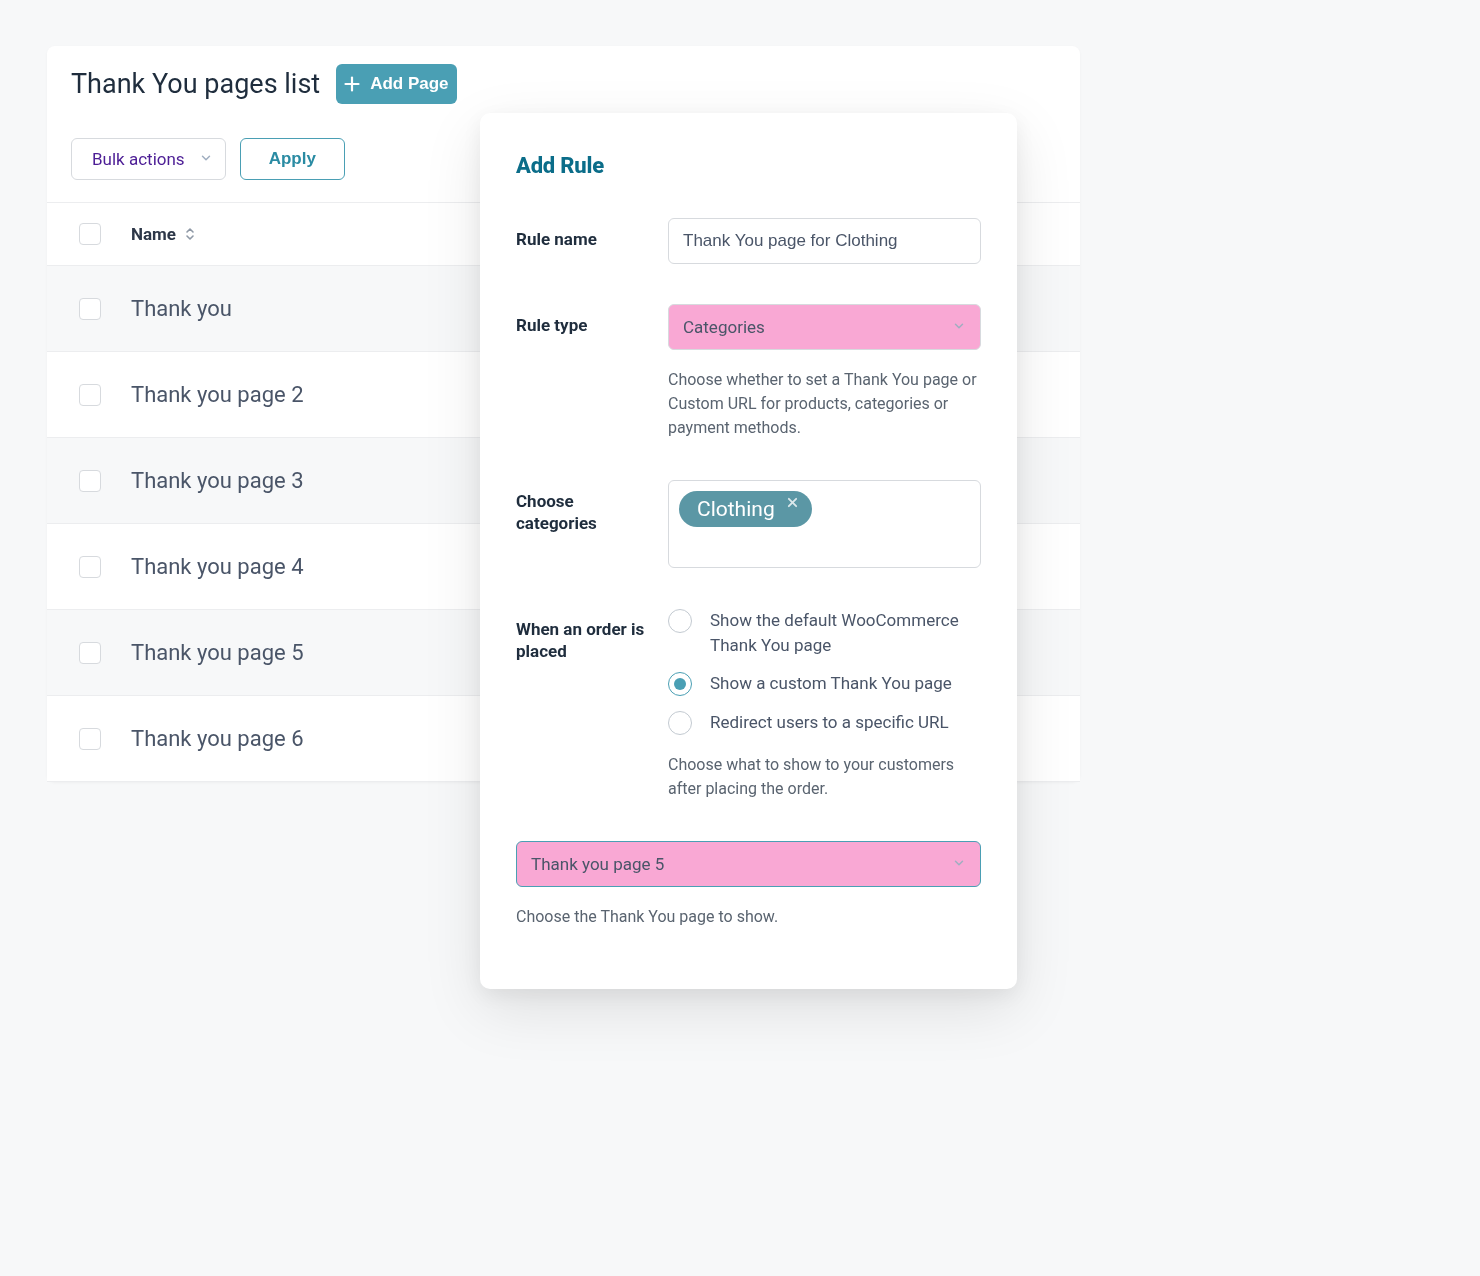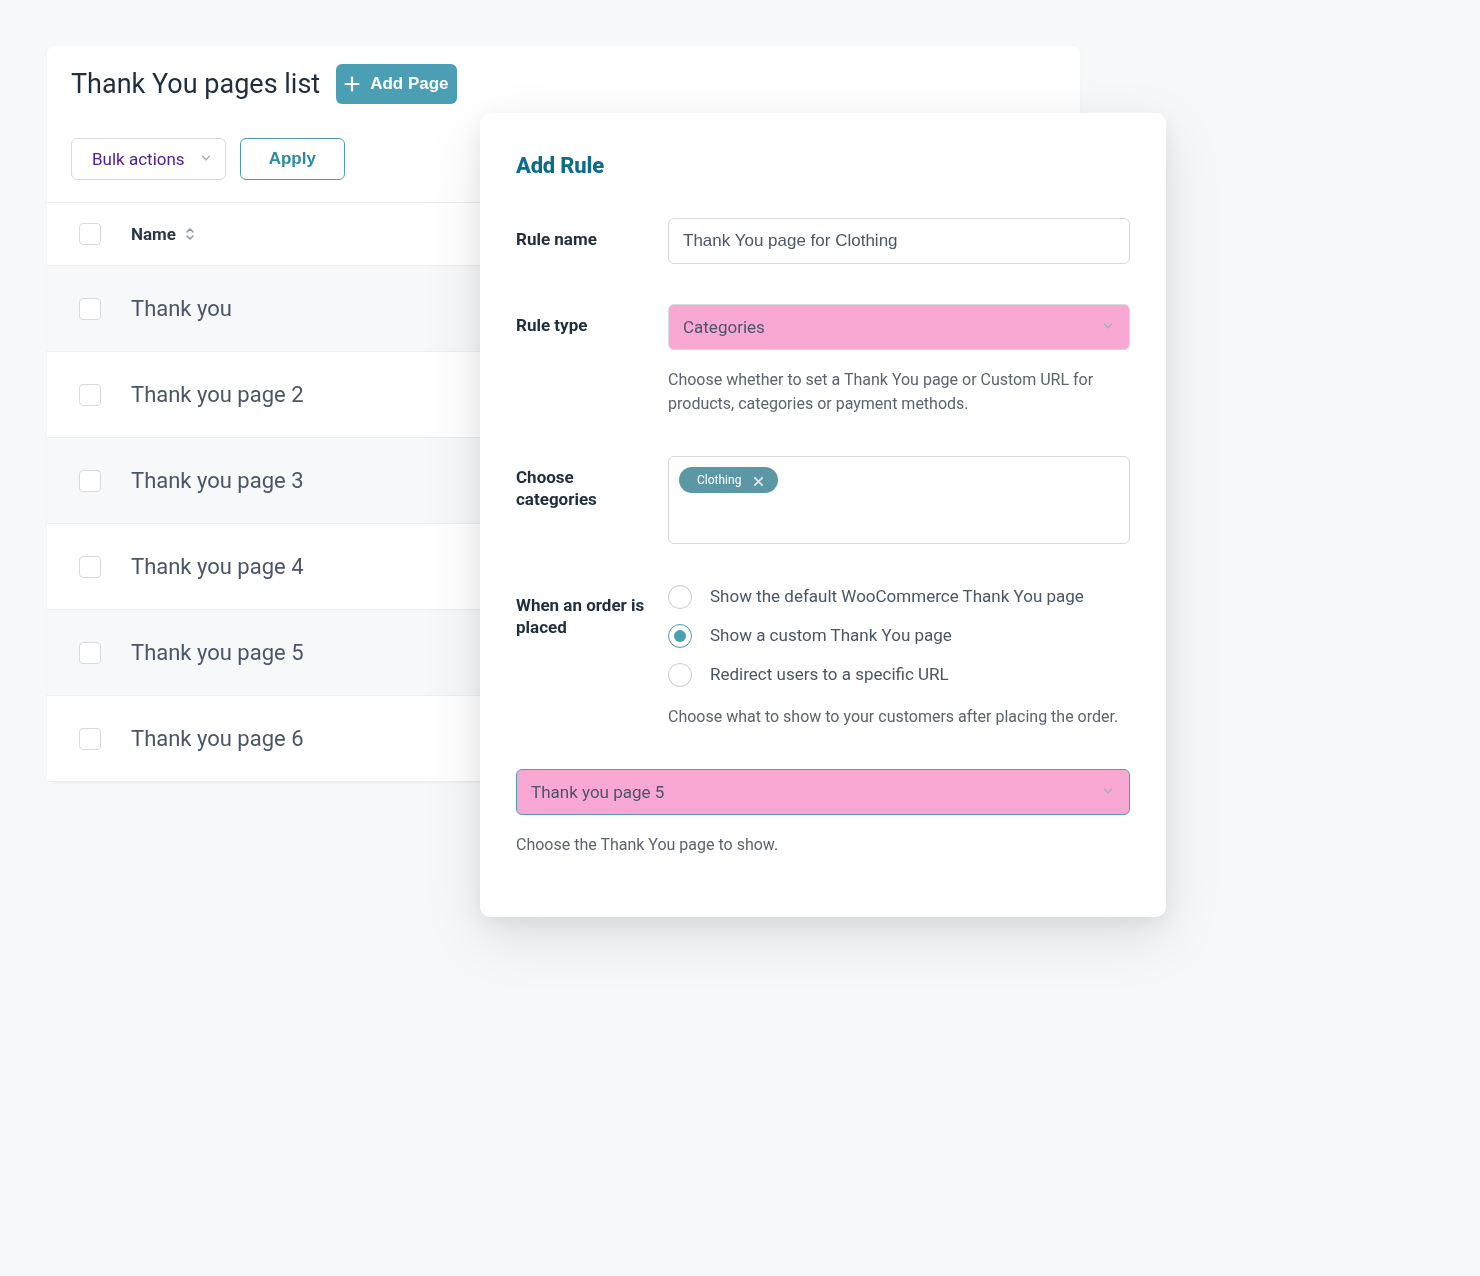--- a/index.html
+++ b/index.html
@@ -125,21 +125,21 @@
   .row:nth-child(odd) { background: #f7f8f9; }
   .row:nth-child(even) { background: #ffffff; }
   .row-name {
     font-size: 22px;
     color: #4a5568;
   }
   .right-panel {
     position: absolute;
     left: 480px;
     top: 113px;
-    width: 686px;
+    width: 537px;
     background: #ffffff;
     border-radius: 10px;
     box-shadow: 0 20px 60px rgba(0,0,0,0.10), 0 6px 20px rgba(0,0,0,0.06);
     padding: 40px 36px 60px 36px;
   }
   .panel-title {
     font-size: 22px;
     font-weight: 800;
     color: #0b6d89;
     margin-bottom: 40px;
@@ -201,27 +201,27 @@
   .tag-box {
     width: 100%;
     min-height: 88px;
     border: 1px solid #d7dade;
     border-radius: 6px;
     padding: 10px;
     background: #ffffff;
   }
   .tag {
     display: inline-flex;
-    align-items: flex-end;
+    align-items: flex-start;
     gap: 12px;
     background: #5b97a5;
     color: #ffffff;
     border-radius: 999px;
     padding: 6px 14px 6px 18px;
-    font-size: 12px;
+    font-size: 21px;
   }
   .tag-x {
     cursor: pointer;
     color: #dbe8eb;
     display: inline-flex;
   }
   .radio-group {
     display: flex;
     flex-direction: column;
     gap: 14px;

